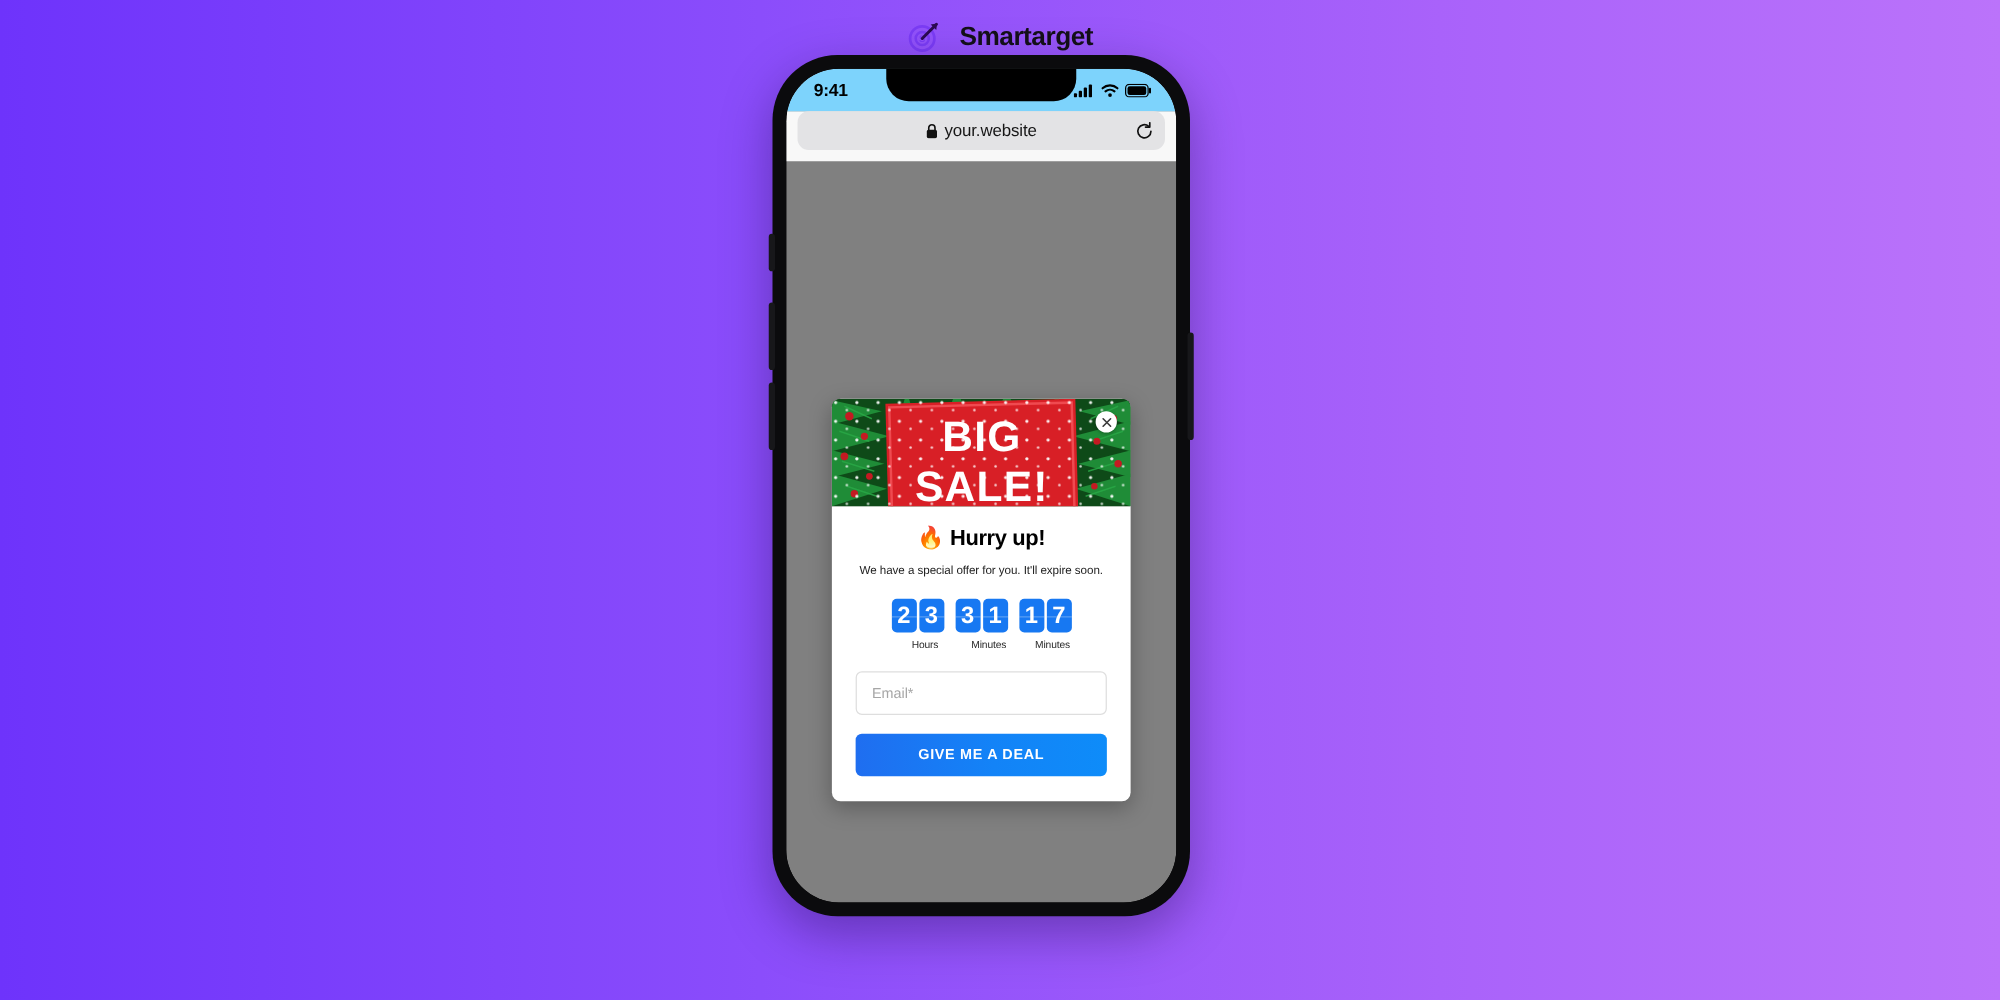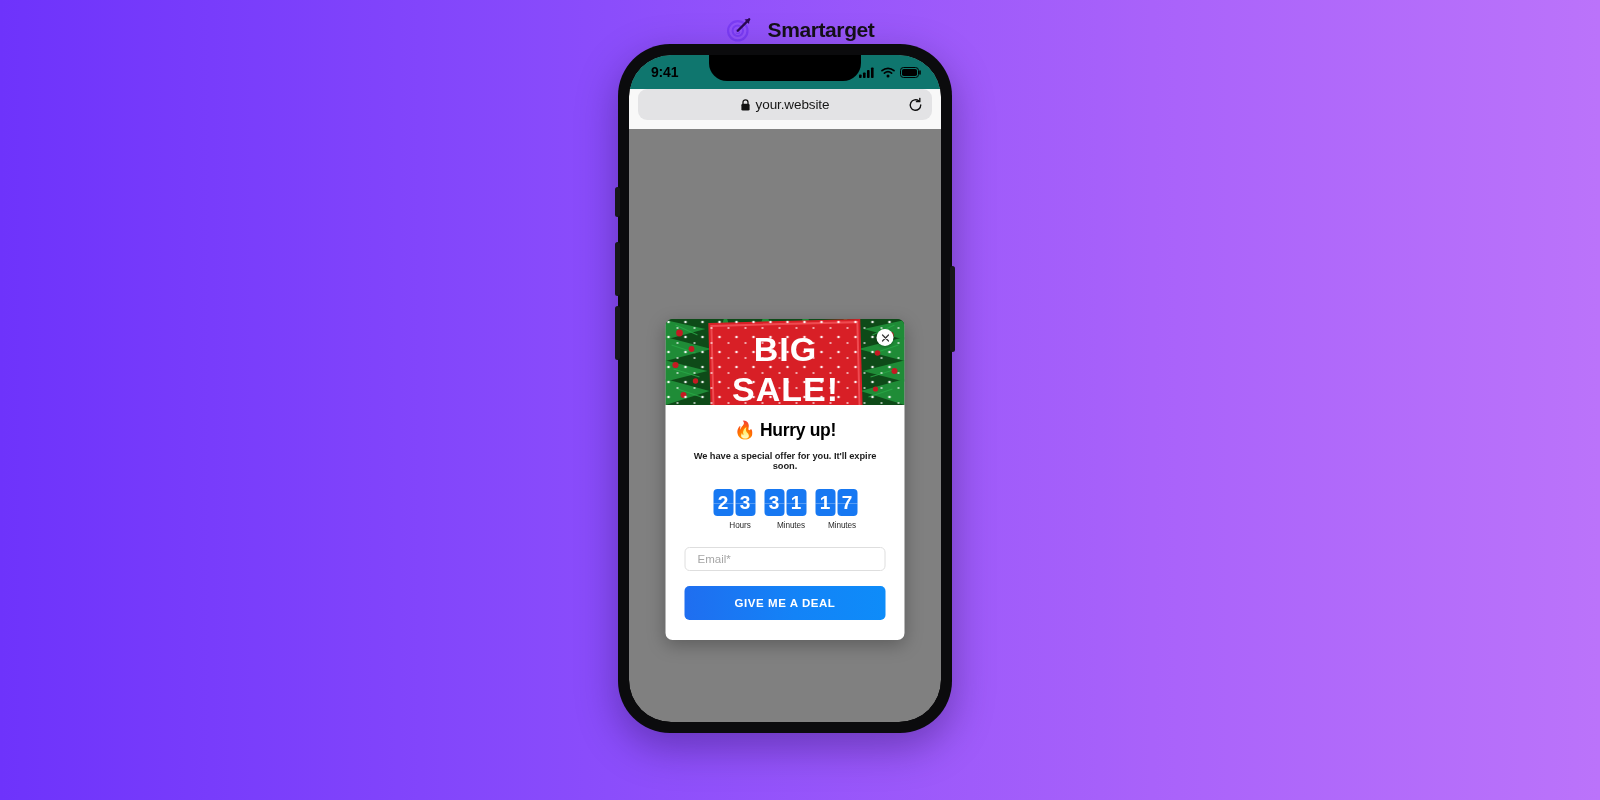--- a/index.html
+++ b/index.html
@@ -72,21 +72,21 @@
     position: absolute;
     inset: 0;
     background: #808080;
     border-radius: 42px;
     overflow: hidden;
   }
 
   .statusbar {
     position: relative;
     height: 34px;
-    background: #0f766e;
+    background: #7dd3fc;
     display: flex;
     align-items: center;
     justify-content: space-between;
     padding: 0 20px 0 22px;
     color: #000;
   }
   .status-time {
     font-size: 14px;
     font-weight: bold;
     letter-spacing: -0.2px;
@@ -172,21 +172,21 @@
   .popup-title {
     font-size: 17.5px;
     font-weight: bold;
     color: #000000;
     letter-spacing: -0.3px;
     line-height: 1.1;
   }
   .popup-sub {
     margin-top: 11px;
     font-size: 9.3px;
-    font-weight: bold;
+    font-weight: normal;
     color: #1c1c1c;
     letter-spacing: -0.05px;
   }
 
   .countdown {
     margin-top: 18px;
     display: flex;
     justify-content: center;
     align-items: flex-start;
     gap: 9px;
@@ -219,21 +219,21 @@
     margin-top: 5px;
     font-size: 8.2px;
     color: #2a2a2a;
     letter-spacing: -0.1px;
     padding-left: 12px;
   }
 
   .email-input {
     margin-top: 17px;
     width: 100%;
-    height: 24px;
+    height: 35px;
     border: 1px solid #dedede;
     border-radius: 5px;
     padding: 0 12px;
     font-size: 11.5px;
     font-family: "Liberation Sans", sans-serif;
     color: #333;
     background: #fff;
     outline: none;
   }
   .email-input::placeholder { color: #a6a6a6; }

